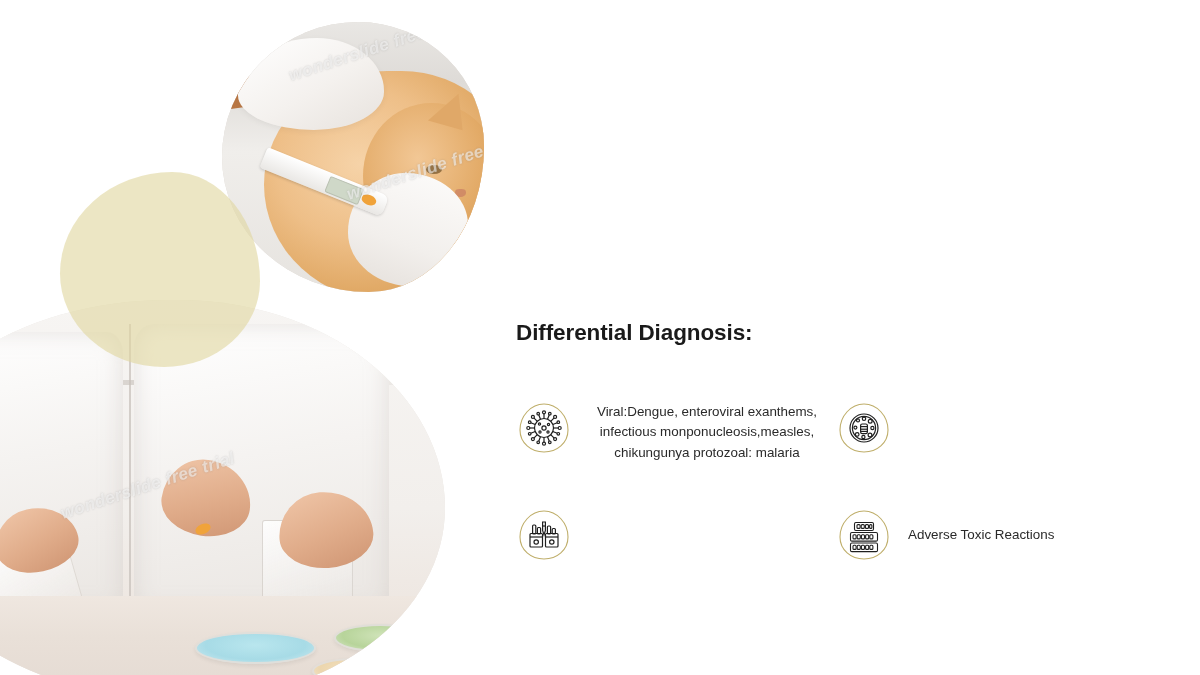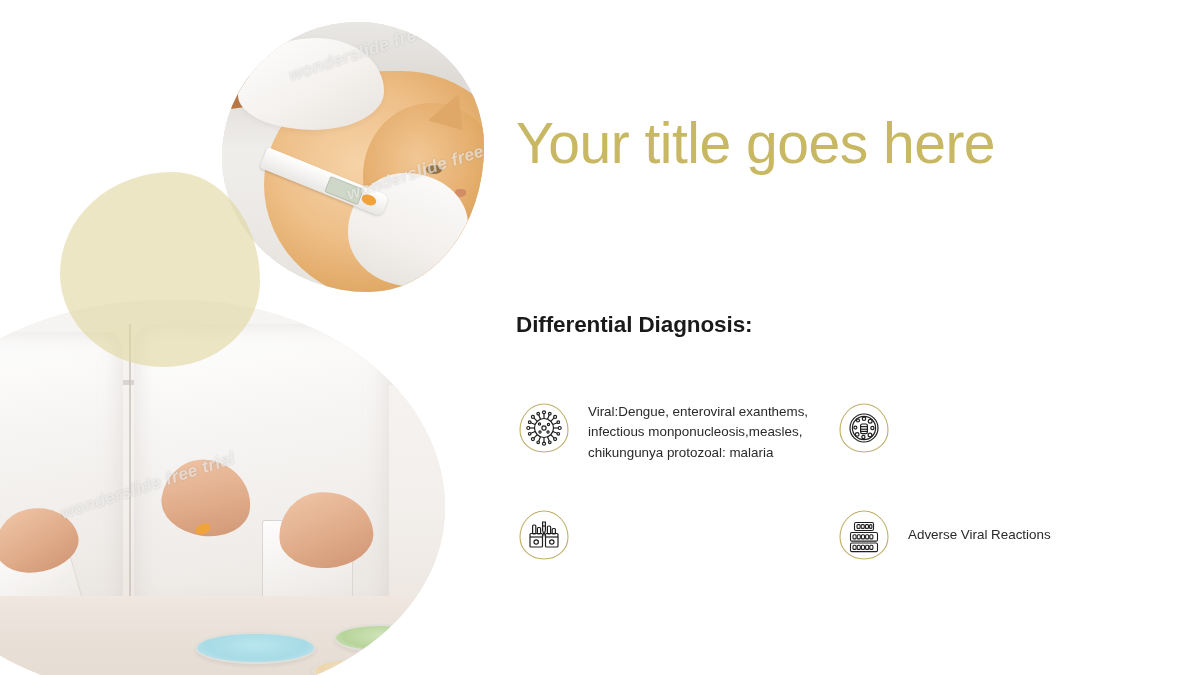--- a/index.html
+++ b/index.html
@@ -257,37 +257,38 @@
     font-size: 57px;
     font-weight: 400;
     line-height: 1.12;
     color: #c8b863;
     letter-spacing: -0.5px;
     white-space: nowrap;
   }
   .subtitle {
     position: absolute;
     left: 0;
-    top: 312px;
+    top: 320px;
     font-size: 22.5px;
     font-weight: bold;
     color: #1a1a1a;
     letter-spacing: -0.1px;
   }
 
   .grid {
     position: absolute;
     left: 0;
     top: 400px;
     width: 650px;
     display: grid;
     grid-template-columns: 310px 310px;
     grid-template-rows: auto auto;
     column-gap: 10px;
     row-gap: 44px;
+    text-align: center;
   }
   .item {
     display: flex;
     align-items: flex-start;
     gap: 16px;
   }
   .item.r2 { align-items: center; }
   .icon-wrap {
     flex: 0 0 auto;
     width: 56px;
@@ -353,21 +354,20 @@
         <div class="dish dish-cream"></div>
         <div class="wm" style="left:30%; top:44%;">wonderslide free trial</div>
       </div>
     </div>
 
     <div class="deco-blob"></div>
   </div>
 
   <div class="content">
 
-    <div class="title">Your title goes here</div>
     <div class="subtitle">Differential Diagnosis:</div>
 
     <div class="grid">
 
       <div class="item col1">
         <span class="icon-wrap">
           <svg width="56" height="56" viewBox="0 0 56 56">
             <path d="M28 4 C41 4 52 16 52 30 C52 43 41 52 28 52 C15 52 4 43 4 30 C4 16 15 4 28 4 Z" fill="none" stroke="#bfae6a" stroke-width="1.1"></path>
             <g stroke="#1f1f1f" stroke-width="1.2" fill="none">
               <circle cx="28" cy="28" r="9.5"></circle>
@@ -480,18 +480,18 @@
 
               <rect x="14.5" y="36" width="27" height="8.6" rx="1.4"></rect>
               <rect x="17" y="38.2" width="3.1" height="4.2" rx="1"></rect>
               <rect x="21.2" y="38.2" width="3.1" height="4.2" rx="1"></rect>
               <rect x="25.4" y="38.2" width="3.1" height="4.2" rx="1"></rect>
               <rect x="29.6" y="38.2" width="3.1" height="4.2" rx="1"></rect>
               <rect x="33.8" y="38.2" width="3.1" height="4.2" rx="1"></rect>
             </g>
           </svg>
         </span>
-        <span class="item-text">Adverse Viral Reactions</span>
+        <span class="item-text">Adverse Toxic Reactions</span>
       </div>
 
     </div>
   </div>
 </div>
 
 </body></html>

